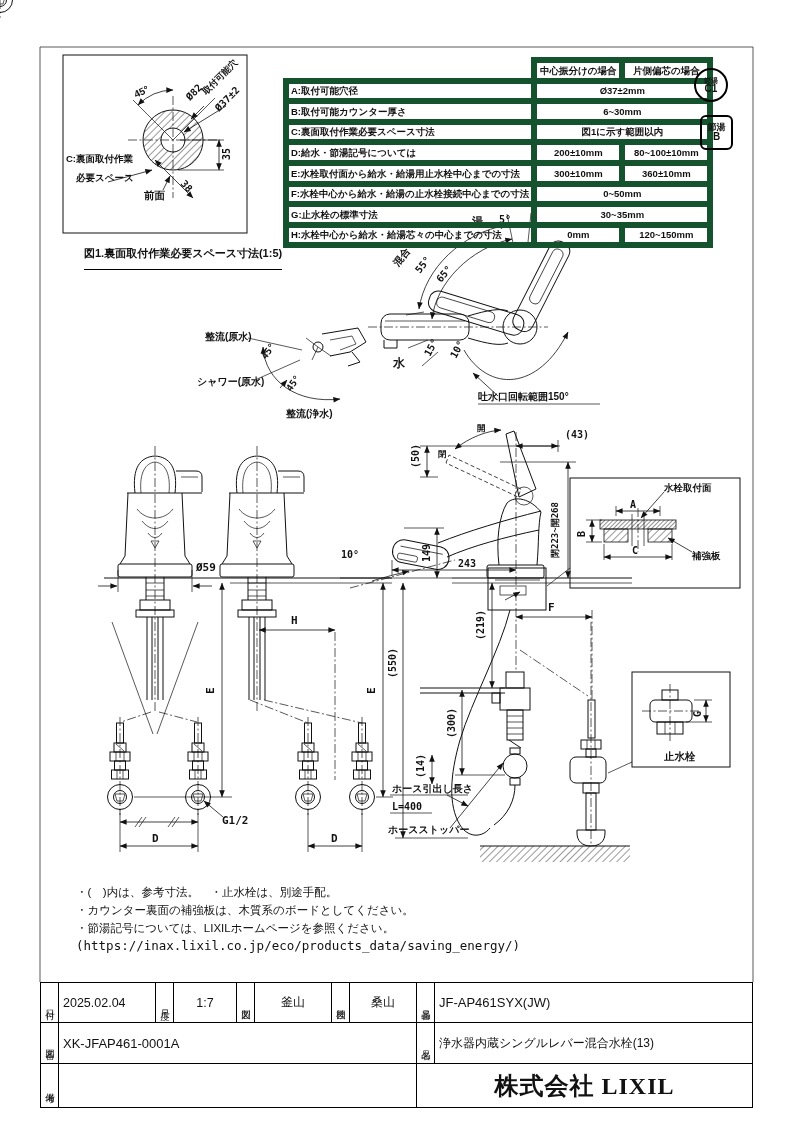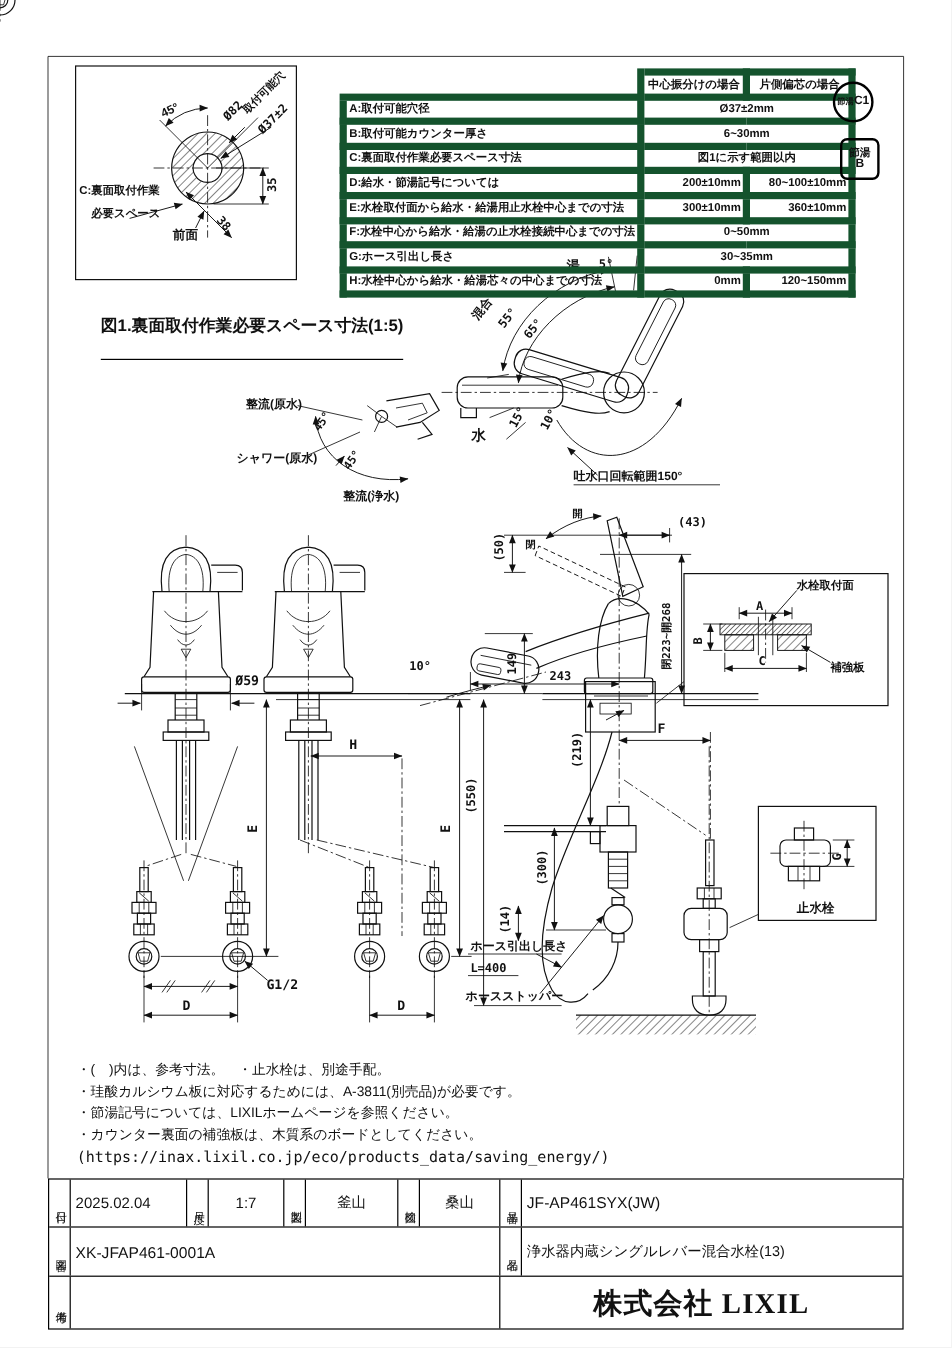--- a/index.html
+++ b/index.html
@@ -9,47 +9,47 @@
   svg text{fill:#111;font-family:"DejaVu Sans Mono","Liberation Sans",sans-serif;font-weight:600;}
   .jp{font-family:"Liberation Sans","DejaVu Sans",sans-serif;}
   
   .spec{position:absolute;left:283px;top:57px;border-collapse:collapse;table-layout:fixed;}
   .spec td{border:6px solid #14532d;height:14.6px;padding:0 2px;font-size:9.5px;font-weight:600;
            white-space:nowrap;overflow:hidden;line-height:1;}
   .spec td.blank{border-top:none;border-left:none;background:transparent;}
   .spec td.hd{text-align:center;}
   .spec td.lab{text-align:left;}
   .spec td.ctr{text-align:center;}
-  .spec td.rt{text-align:right;}
+  .spec td.rt{text-align:center;}
   
   .badge-c1{position:absolute;left:694px;top:68px;width:30px;height:30px;border:2px solid #000;
-            border-radius:50%;display:flex;align-items:center;justify-content:center;}
+            border-radius:50%;display:flex;flex-direction:column;align-items:center;justify-content:center;}
   .badge-c1 .t{font-size:7px;font-weight:bold;line-height:1;}
   .badge-c1 .v{font-size:10px;font-weight:bold;line-height:1;}
   .badge-b{position:absolute;left:700px;top:115px;width:29px;height:31px;border:2px solid #000;
            border-radius:6px;display:flex;flex-direction:column;align-items:center;justify-content:center;}
   .badge-b .t{font-size:9px;font-weight:bold;line-height:1.05;}
   .badge-b .v{font-size:10px;font-weight:bold;line-height:1.05;}
   
-  .notes{position:absolute;left:64px;top:883px;font-size:11.5px;line-height:18px;white-space:nowrap;}
+  .notes{position:absolute;left:76px;top:883px;font-size:11.5px;line-height:18px;white-space:nowrap;}
   .notes .url{font-family:"DejaVu Sans Mono","Liberation Mono",monospace;font-size:12.5px;letter-spacing:0px;}
   
   .tblock{position:absolute;left:40px;top:982px;width:713px;height:126px;border:1.4px solid #000;
           box-sizing:border-box;display:flex;flex-direction:column;}
   .trow{display:flex;border-bottom:1.2px solid #000;box-sizing:border-box;}
   .trow:last-child{border-bottom:none;}
   .tc{border-right:1.2px solid #000;box-sizing:border-box;display:flex;align-items:center;
       padding:0 4px;white-space:nowrap;overflow:hidden;text-align:right;}
   .tc:last-child{border-right:none;}
   .vlab{width:18px;padding:0;justify-content:center;writing-mode:vertical-rl;text-orientation:upright;
         font-size:9.5px;letter-spacing:1px;}
   .company{justify-content:center;font-size:24px;font-weight:bold;letter-spacing:1px;font-family:Liberation Serif, serif;}
   
-  .fig1cap{position:absolute;left:84px;top:246px;font-size:14px;font-weight:bold;
-           border-bottom:1.2px solid #000;padding-bottom:18px;white-space:nowrap;margin-top:17px;}
+  .fig1cap{position:absolute;left:84px;top:246px;font-size:11px;font-weight:bold;
+           border-bottom:1.2px solid #000;padding-bottom:8px;white-space:nowrap;}
 </style>
 </head>
 <body>
 
 <div class="sheet">
 
 <svg width="793" height="1123" viewBox="0 0 793 1123">
   <defs>
     <marker id="ar" viewBox="0 0 10 10" refX="9.5" refY="5" markerWidth="10" markerHeight="7" orient="auto-start-reverse" markerUnits="userSpaceOnUse">
       <path d="M0,1 L10,5 L0,9 z" fill="#111"></path>
@@ -447,21 +447,21 @@
   <tr>
     <td class="lab">E:水栓取付面から給水・給湯用止水栓中心までの寸法</td>
     <td class="rt">300±10mm</td>
     <td class="rt">360±10mm</td>
   </tr>
   <tr>
     <td class="lab">F:水栓中心から給水・給湯の止水栓接続中心までの寸法</td>
     <td class="ctr" colspan="2">0~50mm</td>
   </tr>
   <tr>
-    <td class="lab">G:ホース引出し長さ</td>
+    <td class="lab">G:止水栓の標準寸法</td>
     <td class="ctr" colspan="2">30~35mm</td>
   </tr>
   <tr>
     <td class="lab">H:水栓中心から給水・給湯芯々の中心までの寸法</td>
     <td class="rt">0mm</td>
     <td class="rt">120~150mm</td>
   </tr>
 </tbody>
     </table>
 
@@ -471,23 +471,22 @@
 </div>
 <div class="badge-b">
   <span class="t">節湯</span>
   <span class="v">B</span>
 </div>
 
 <div class="fig1cap">図1.裏面取付作業必要スペース寸法(1:5)</div>
 
 <div class="notes">
   <div>・(　)内は、参考寸法。　・止水栓は、別途手配。</div>
-  <div>・珪酸カルシウム板に対応するためには、A-3811(別売品)が必要です。</div>
+  <div>・カウンター裏面の補強板は、木質系のボードとしてください。</div>
   <div>・節湯記号については、LIXILホームページを参照ください。</div>
-  <div>・カウンター裏面の補強板は、木質系のボードとしてください。</div>
   <div class="url">(https://inax.lixil.co.jp/eco/products_data/saving_energy/)</div>
 </div>
 
 <div class="tblock">
   <div class="trow" style="height:40px;">
     <div class="tc vlab">日付</div>
     <div class="tc" style="width:97px;font-size:12.5px;">2025.02.04</div>
     <div class="tc vlab">尺度</div>
     <div class="tc" style="width:63px;font-size:12.5px;justify-content:center;">1:7</div>
     <div class="tc vlab">製図</div>

